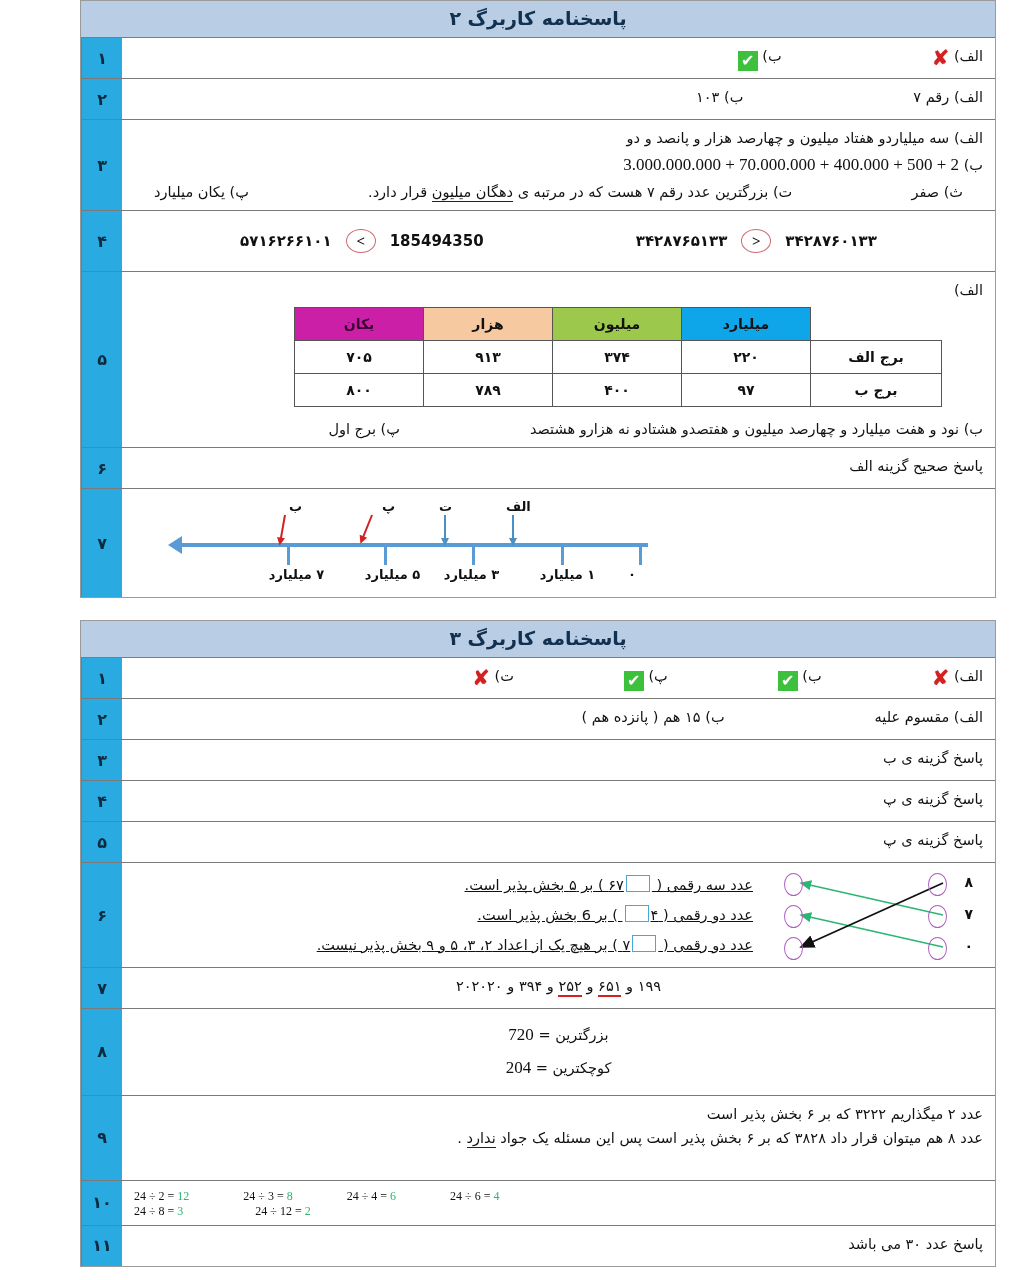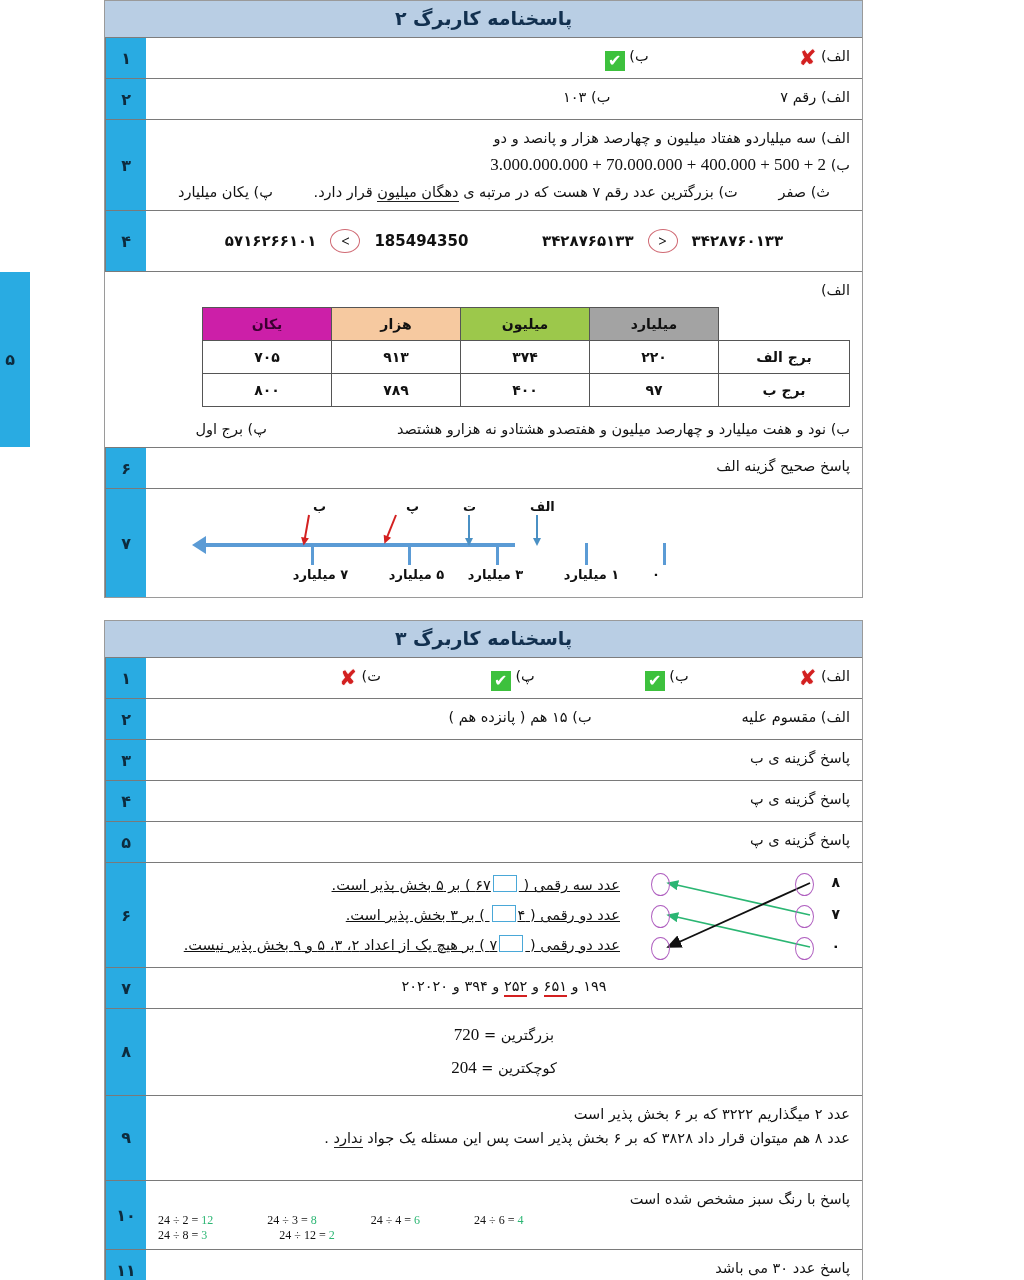--- a/index.html
+++ b/index.html
@@ -2,22 +2,22 @@
 <html lang="fa" dir="rtl"><head>
 <meta charset="utf-8">
 <style>
   html,body{margin:0;padding:0;}
   body{
     width:1024px;height:1280px;background:#ffffff;
     font-family:"DejaVu Sans","Liberation Sans",sans-serif;
     color:#111;overflow:hidden;position:relative;
   }
   .sheet{
-    position:absolute;left:80px;width:759px;
-    border:1px solid #9a9a9a;box-sizing:border-box;background:#fff;margin-left:24px;
+    position:absolute;left:80px;width:916px;
+    border:1px solid #9a9a9a;box-sizing:border-box;background:#fff;
   }
   .sheet-title{
     background:#b9cee4;color:#12304f;text-align:center;
     font-weight:bold;font-size:19px;letter-spacing:.5px;
     padding:6px 0 8px 0;border-bottom:1px solid #7d7d7d;
   }
   .row{display:flex;flex-direction:row;border-bottom:1px solid #7a7a7a;}
   .row:last-child{border-bottom:none;}
   .num{
     flex:0 0 40px;background:#29abe2;color:#0d2b3e;
@@ -31,21 +31,21 @@
           text-shadow:0 0 1px #d32020;}
   .mark-ok{display:inline-block;vertical-align:-5px;width:20px;height:20px;background:#3dc13d;
            color:#fff;font-size:16px;line-height:20px;text-align:center;font-weight:bold;}
   .ltr{direction:ltr;unicode-bidi:isolate;font-family:"Liberation Serif","DejaVu Serif",serif;font-size:17px;}
   
   .pv{border-collapse:collapse;margin:4px 0 2px 0;}
   .pv td,.pv th{border:1px solid #555;padding:4px 10px;text-align:center;font-size:14px;font-weight:bold;
                 min-width:108px;height:24px;}
   .pv .rowlab{min-width:110px;}
   .pv th.h0{background:#ffffff;border:none;}
-  .pv th.h1{background:#a3a3a3;}
+  .pv th.h1{background:#0ea5e9;}
   .pv th.h2{background:#9cc84b;}
   .pv th.h3{background:#f6c9a0;}
   .pv th.h4{background:#cc1fa8;color:#3a0030;}
   
   .cmp-wrap{display:flex;justify-content:space-around;align-items:center;padding:12px 30px;}
   .cmp{display:flex;align-items:center;gap:14px;font-size:15px;font-weight:bold;}
   .op{width:28px;height:22px;border:1.6px solid #d06a74;border-radius:50%;
       display:flex;align-items:center;justify-content:center;font-size:15px;font-weight:bold;
       font-family:"Liberation Serif",serif;color:#111;}
   
@@ -279,21 +279,21 @@
   </div>
 
   <div class="row">
     <div class="cell">
       <div class="match">
         <div class="stmts">
           <div class="ln">
             <span>عدد سه رقمی ( </span><span class="box"></span><span>۶۷ ) بر ۵ بخش پذیر است.</span>
           </div>
           <div class="ln">
-            <span>عدد دو رقمی ( ۴</span><span class="box"></span><span> ) بر ۳ بخش پذیر است.</span>
+            <span>عدد دو رقمی ( ۴</span><span class="box"></span><span> ) بر 6 بخش پذیر است.</span>
           </div>
           <div class="ln">
             <span>عدد دو رقمی ( </span><span class="box"></span><span>۷ ) بر هیچ یک از اعداد ۲، ۳، ۵ و ۹ بخش پذیر نیست.</span>
           </div>
         </div>
         <div class="matchart">
           <svg width="230" height="92" style="position:absolute;top:0;right:0;">
             <defs>
               <marker id="gh" markerWidth="7" markerHeight="7" refX="6" refY="3" orient="auto">
                 <path d="M0,0 L7,3 L0,6 z" fill="#2bb673"></path>
@@ -351,21 +351,20 @@
       <div class="ln">عدد ۲ میگذاریم ۳۲۲۲ که بر ۶ بخش پذیر است</div>
       <div class="ln">
         <span>عدد ۸ هم میتوان قرار داد ۳۸۲۸ که بر ۶ بخش پذیر است پس این مسئله یک جواد </span><span class="blk-u">ندارد</span><span> .</span>
       </div>
     </div>
     <div class="num">۹</div>
   </div>
 
   <div class="row">
     <div class="cell">
-      <div class="ln">پاسخ با رنگ سبز مشخص شده است</div>
       <div class="eqrow" style="padding-top:2px;">
         <span class="ltr"><span>24 ÷ 2 =</span> <span class="grn">12</span></span>
         <span class="ltr"><span>24 ÷ 3 =</span> <span class="grn">8</span></span>
         <span class="ltr"><span>24 ÷ 4 =</span> <span class="grn">6</span></span>
         <span class="ltr"><span>24 ÷ 6 =</span> <span class="grn">4</span></span>
       </div>
       <div class="eqrow">
         <span class="ltr"><span>24 ÷ 8 =</span> <span class="grn">3</span></span>
         <span class="ltr" style="margin-left:18px;"><span>24 ÷ 12 =</span> <span class="grn">2</span></span>
       </div>

